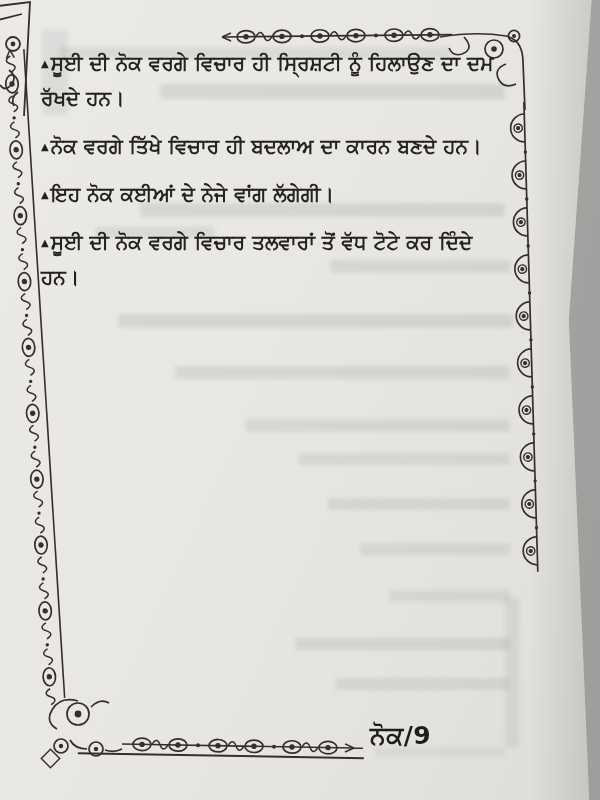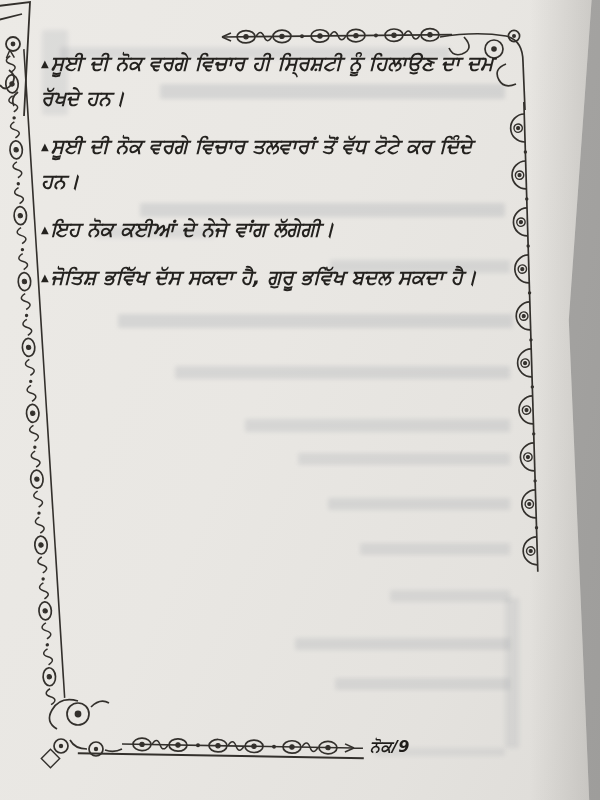--- a/index.html
+++ b/index.html
@@ -2,21 +2,21 @@
 <html><head>
 <meta charset="utf-8">
 <style>
   html,body{margin:0;padding:0;}
   body{
     width:600px;height:800px;overflow:hidden;
     font-family:"DejaVu Sans",sans-serif;
     background:#aeadab;
   }
   .photo{position:relative;width:600px;height:800px;
-    background:linear-gradient(100deg,#b4b3b1 0%,#a9a8a6 60%,#9e9d9b 100%);font-style:italic;}
+    background:linear-gradient(100deg,#b4b3b1 0%,#a9a8a6 60%,#9e9d9b 100%);}
   
   .page{
     position:absolute;inset:0;
     background:linear-gradient(115deg,#eceae6 0%,#e9e7e3 45%,#e4e2de 78%,#dedcd8 100%);
     clip-path:polygon(0 0, 98.6% 0, 94.8% 40%, 98.2% 100%, 0 100%);
   }
   .page::after{ 
     content:"";position:absolute;top:0;right:0;width:70px;height:100%;
     background:linear-gradient(90deg,rgba(140,138,134,0) 0%,rgba(140,138,134,.28) 85%);
     pointer-events:none;
@@ -26,21 +26,21 @@
   .ghost{position:absolute;background:#79818d;filter:blur(2px);border-radius:2px;}
   
   .quotes{
     position:absolute;left:41px;top:46px;width:466px;
     color:#24221f;font-size:20px;line-height:35px;font-weight:600;
   }
   .quote{margin:0 0 13px 0;}
   .bullet{font-size:10px;vertical-align:3px;margin-right:2px;letter-spacing:0;}
   .footer{
     position:absolute;left:370px;top:721px;
-    font-size:16px;font-weight:bold;color:#1f1d1a;letter-spacing:.5px;margin-top:16px;
+    font-size:25px;font-weight:bold;color:#1f1d1a;letter-spacing:.5px;
   }
 </style>
 </head>
 <body>
 
 <div class="photo">
   <div class="page">
 
     <div>
       <div class="ghost" style="left:60px;top:47px;width:390px;height:12px;opacity:.14"></div>
@@ -205,25 +205,25 @@
         <use href="#pair" transform="translate(160,0)"></use>
         <path d="M232 0 l-9 -4 M232 0 l-9 4 M232 0 l9 0" fill="none" stroke-width="1.6"></path>
       </g>
     </svg>
 
     <main class="quotes">
       <div class="quote">
         <span class="bullet">▲</span><span>ਸੂਈ ਦੀ ਨੋਕ ਵਰਗੇ ਵਿਚਾਰ ਹੀ ਸ੍ਰਿਸ਼ਟੀ ਨੂੰ ਹਿਲਾਉਣ ਦਾ ਦਮ ਰੱਖਦੇ ਹਨ।</span>
       </div>
       <div class="quote">
+        <span class="bullet">▲</span><span>ਨੋਕ ਵਰਗੇ ਤਿੱਖੇ ਵਿਚਾਰ ਹੀ ਬਦਲਾਅ ਦਾ ਕਾਰਨ ਬਣਦੇ ਹਨ।</span>
+      </div>
+      <div class="quote">
+        <span class="bullet">▲</span><span>ਇਹ ਨੋਕ ਕਈਆਂ ਦੇ ਨੇਜੇ ਵਾਂਗ ਲੱਗੇਗੀ।</span>
+      </div>
+      <div class="quote">
         <span class="bullet">▲</span><span>ਸੂਈ ਦੀ ਨੋਕ ਵਰਗੇ ਵਿਚਾਰ ਤਲਵਾਰਾਂ ਤੋਂ ਵੱਧ ਟੋਟੇ ਕਰ ਦਿੰਦੇ ਹਨ।</span>
-      </div>
-      <div class="quote">
-        <span class="bullet">▲</span><span>ਇਹ ਨੋਕ ਕਈਆਂ ਦੇ ਨੇਜੇ ਵਾਂਗ ਲੱਗੇਗੀ।</span>
-      </div>
-      <div class="quote">
-        <span class="bullet">▲</span><span>ਜੋਤਿਸ਼ ਭਵਿੱਖ ਦੱਸ ਸਕਦਾ ਹੈ, ਗੁਰੂ ਭਵਿੱਖ ਬਦਲ ਸਕਦਾ ਹੈ।</span>
       </div>
     </main>
 
     <div class="footer">ਨੋਕ/9</div>
   </div>
 </div>
 
 </body></html>

